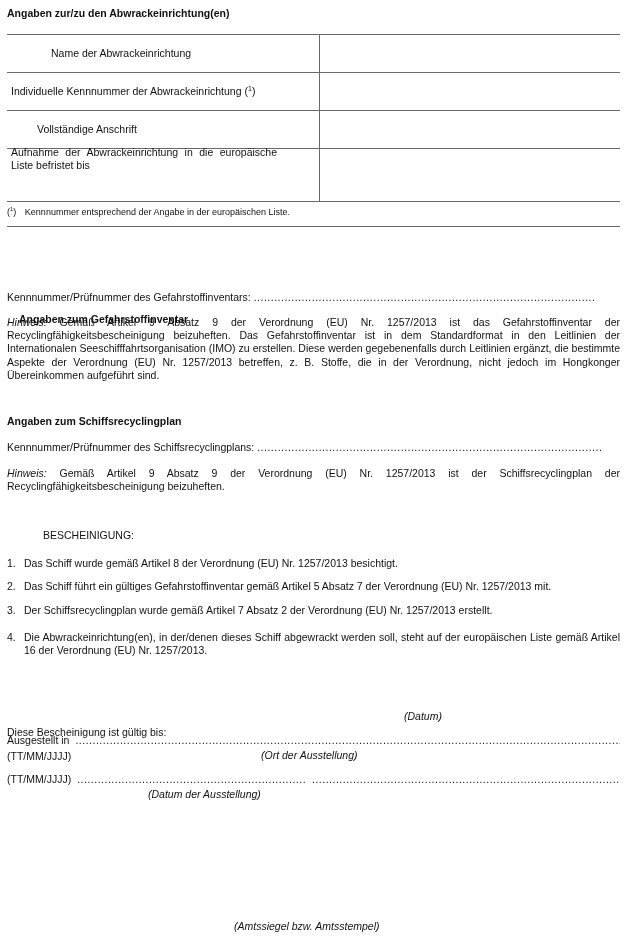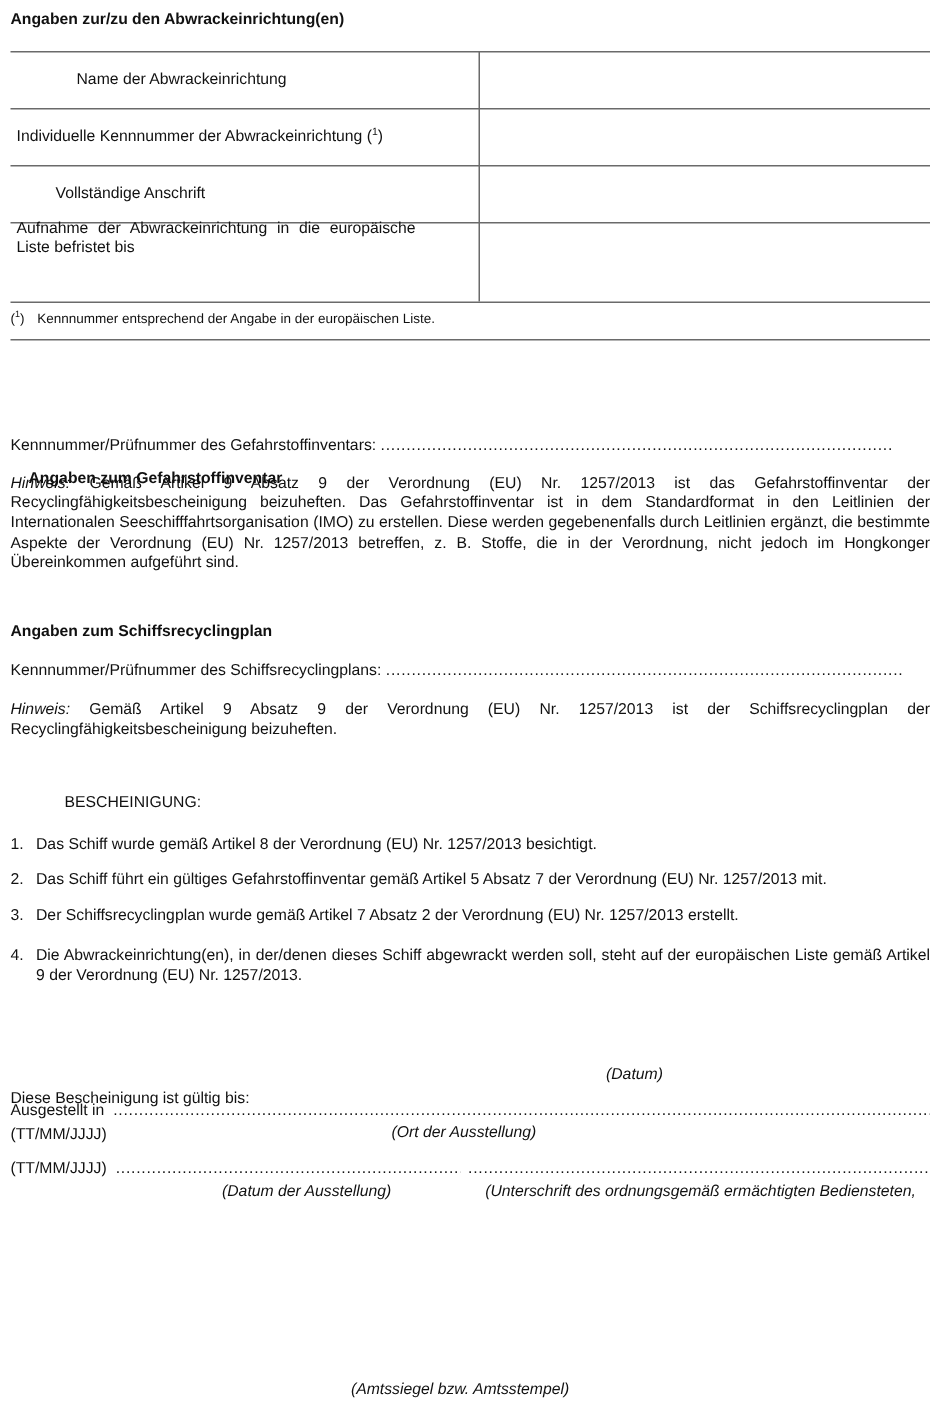--- a/index.html
+++ b/index.html
@@ -90,21 +90,21 @@
   <div>
     <span class="li-num" style="top:580px;">2.</span>
     <span class="li-text" style="top:580px;">Das Schiff führt ein gültiges Gefahrstoffinventar gemäß Artikel 5 Absatz 7 der Verordnung (EU) Nr. 1257/2013 mit.</span>
   </div>
   <div>
     <span class="li-num" style="top:604px;">3.</span>
     <span class="li-text" style="top:604px;">Der Schiffsrecyclingplan wurde gemäß Artikel 7 Absatz 2 der Verordnung (EU) Nr. 1257/2013 erstellt.</span>
   </div>
   <div>
     <span class="li-num" style="top:631px;">4.</span>
-    <span class="li-text justify" style="top:631px;">Die Abwrackeinrichtung(en), in der/denen dieses Schiff abgewrackt werden soll, steht auf der europäischen Liste gemäß Artikel 9 der Verordnung (EU) Nr. 1257/2013.</span>
+    <span class="li-text justify" style="top:631px;">Die Abwrackeinrichtung(en), in der/denen dieses Schiff abgewrackt werden soll, steht auf der europäischen Liste gemäß Artikel 16 der Verordnung (EU) Nr. 1257/2013.</span>
   </div>
 </div>
 
 <div class="abs" style="left:7px; top:726px; width:613px; white-space:nowrap; display:flex;flex-direction:column;">
   <span>Diese Bescheinigung ist gültig bis:</span>
   <span class="dots" style="flex:1; width:0;">.............................................................................................................................................................................................................................................</span>
   <span>(TT/MM/JJJJ)</span>
 </div>
 <div class="abs ital" style="left:404px; top:710px;">(Datum)</div>
 
@@ -116,16 +116,15 @@
 
 <div class="abs" style="left:7px; top:773px; white-space:nowrap; display:flex; width:300px;">
   <span>(TT/MM/JJJJ)</span>
   <span class="dots" style="flex:1; width:0; margin-left:6px;">.............................................................................................................................................................................................................................................</span>
 </div>
 <div class="abs" style="left:312px; top:773px; width:308px; white-space:nowrap; overflow:hidden;">
   <span class="dots" style="width:308px;">.............................................................................................................................................................................................................................................</span>
 </div>
 <div class="abs ital" style="left:148px; top:788px;">(Datum der Ausstellung)</div>
 <div class="abs ital" style="left:312px; top:788px; width:310px; text-align:center; line-height:13px;">
-  <div>(Unterschrift des ordnungsgemäß ermächtigten Bediensteten,</div>
 </div>
 
 <div class="abs ital" style="left:234px; top:920px;">(Amtssiegel bzw. Amtsstempel)</div>
 
 </body></html>

